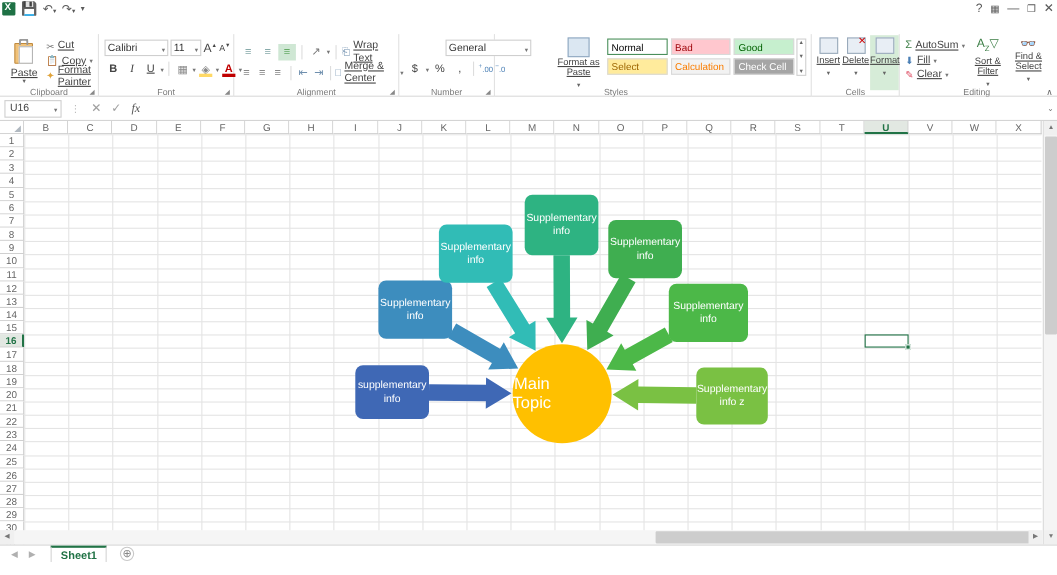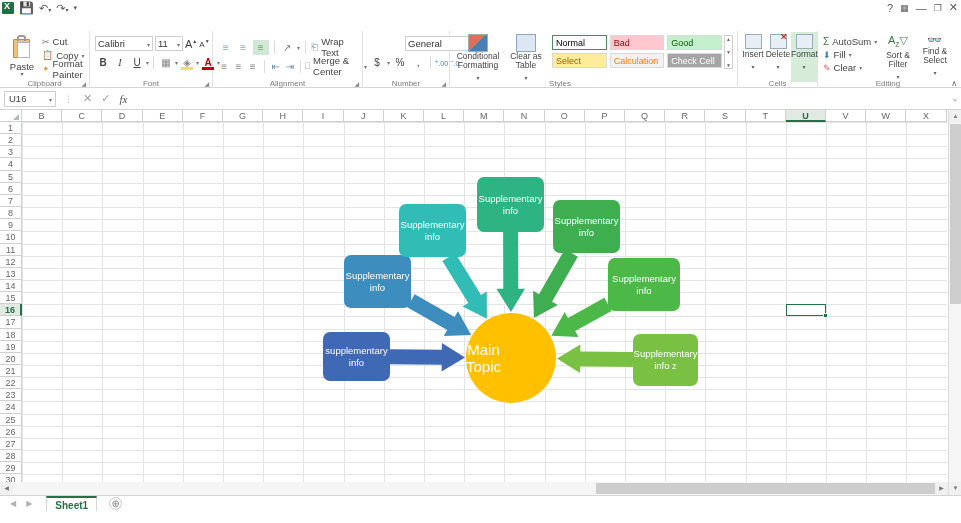--- a/index.html
+++ b/index.html
@@ -38,21 +38,21 @@
   
   .ribbon{ position:absolute; left:0; top:31px; width:961px; height:57px; background:#fff; border-bottom:1px solid #d4d4d4; }
   .grp{ position:absolute; top:0; height:57px; border-right:1px solid #e2e2e2; }
   .grp .gl{ position:absolute; bottom:0px; width:100%; text-align:center; font-size:8px; color:#7a7a7a; }
   .btn{ cursor:default; }
   .clip{ position:relative; width:26px; height:26px; }
   .clip .body{ position:absolute; left:4px; top:5px; width:17px; height:19px; background:#f0c27a; border:1px solid #c08a3e; border-radius:1px; }
   .clip .paper{ position:absolute; left:8px; top:8px; width:13px; height:16px; background:#fff; border:1px solid #b5b5b5; }
   .clip .clipTop{ position:absolute; left:8px; top:1px; width:9px; height:6px; border:2px solid #9a9a9a; border-bottom:none; border-radius:3px 3px 0 0; }
 
-  .small-lbl{ font-size:9.5px; color:#444; }
+  .small-lbl{ font-size:9.5px; color:#444;text-decoration:underline; }
 
   
   .inp{ border:1px solid #cfcfcf; background:#fff; height:15px; font-size:9.5px; padding:0 2px; color:#333; display:flex; align-items:center; }
   .inp .cv{ position:absolute; right:2px; top:4px; font-size:6px; color:#777; }
 
   .fmtbtn{ width:16px; height:15px; display:flex; align-items:center; justify-content:center; font-size:10px; color:#444; }
 
   
   .stylecell{ height:15px; font-size:9px; display:flex; align-items:center; padding-left:3px; border:1px solid #d0d0d0; font-family:"Liberation Sans", sans-serif; }
 
@@ -267,28 +267,23 @@
           </span>
         <span style="width:1px;height:13px;background:#ddd;margin:0 2px;"></span>
         <span class="btn" style="font-size:7px;color:#4a7fb5;"><sup>+</sup><span>.00</span></span>
         <span class="btn" style="font-size:7px;color:#4a7fb5;"><sup>−</sup><span>.0</span></span>
       </div>
       <div class="gl">Number</div>
       <span style="position:absolute;right:3px;bottom:1px;font-size:6px;color:#888;">◢</span>
     </div>
 
     <div class="grp" style="left:450px; width:288px;">
-      <div class="btn" style="position:absolute;left:4px;top:3px;width:48px;text-align:center;">
-        <div style="width:20px;height:18px;margin:0 auto;background:linear-gradient(135deg,#e36c5a 50%,#4a7fb5 50%);border:1px solid #aaa;"></div>
-        <div class="small-lbl" style="font-size:8.5px;line-height:9px;">Conditional Formatting</div>
-        <span style="font-size:6px;color:#666;">▾</span>
-      </div>
       <div class="btn" style="position:absolute;left:54px;top:3px;width:44px;text-align:center;">
         <div style="width:20px;height:18px;margin:0 auto;background:#dbe7f2;border:1px solid #8fa8c0;"></div>
-        <div class="small-lbl" style="font-size:8.5px;line-height:9px;">Clear as Table</div>
+        <div class="small-lbl" style="font-size:8.5px;line-height:9px;">Format as Paste</div>
         <span style="font-size:6px;color:#666;">▾</span>
       </div>
       <div id="style-gallery" style="position:absolute;left:102px;top:4px;width:170px;display:grid;grid-template-columns:1fr 1fr 1fr;grid-gap:3px;">
           <div class="stylecell" style="background: rgb(255, 255, 255); color: rgb(0, 0, 0); border-color: rgb(74, 143, 91);">Normal</div>
           <div class="stylecell" style="background: rgb(255, 199, 206); color: rgb(156, 0, 6); border-color: rgb(217, 217, 217);">Bad</div>
           <div class="stylecell" style="background: rgb(198, 239, 206); color: rgb(0, 97, 0); border-color: rgb(217, 217, 217);">Good</div>
           <div class="stylecell" style="background: rgb(255, 235, 156); color: rgb(156, 101, 0); border-color: rgb(217, 217, 217);">Select</div>
           <div class="stylecell" style="background: rgb(242, 242, 242); color: rgb(250, 125, 0); border-color: rgb(217, 217, 217);">Calculation</div>
           <div class="stylecell" style="background: rgb(165, 165, 165); color: rgb(255, 255, 255); border-color: rgb(217, 217, 217);">Check Cell</div>
         </div>

